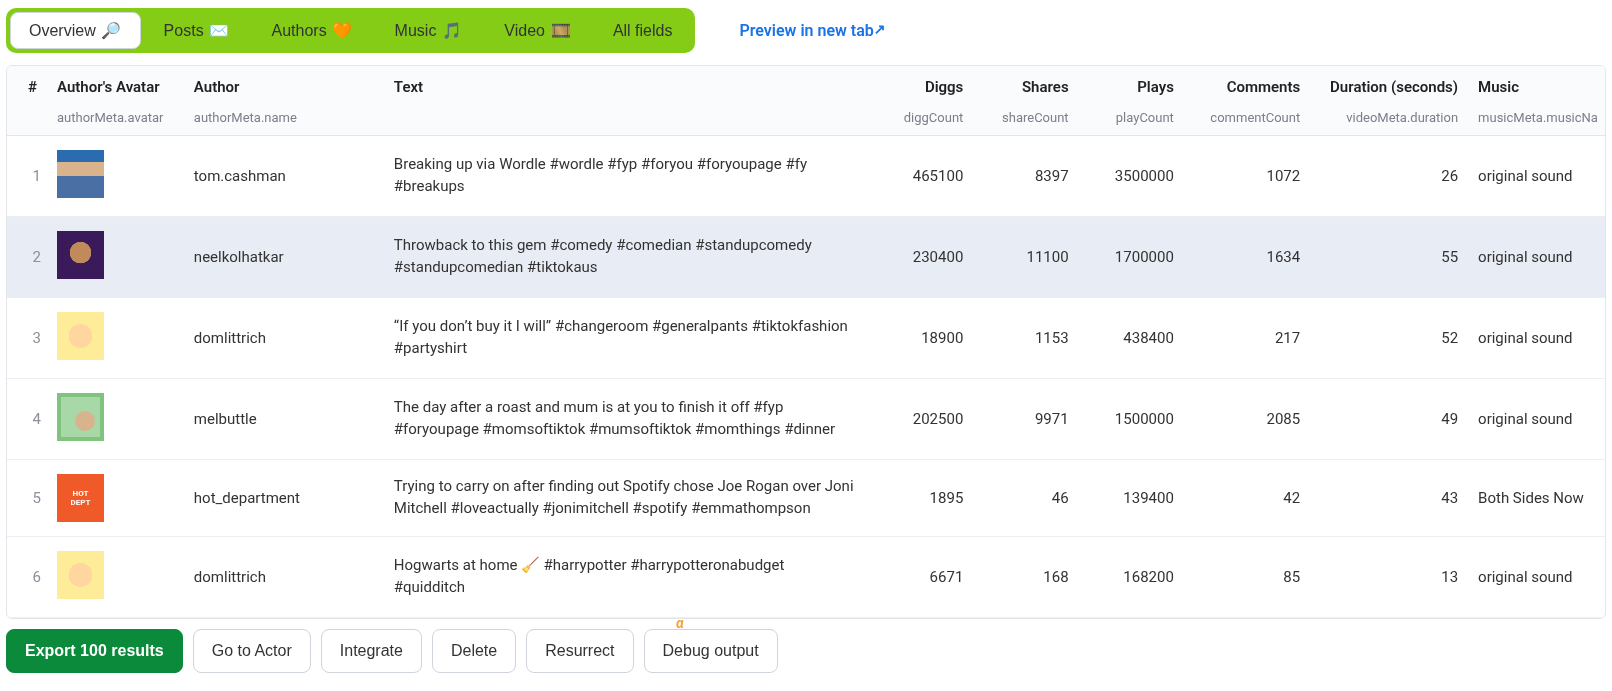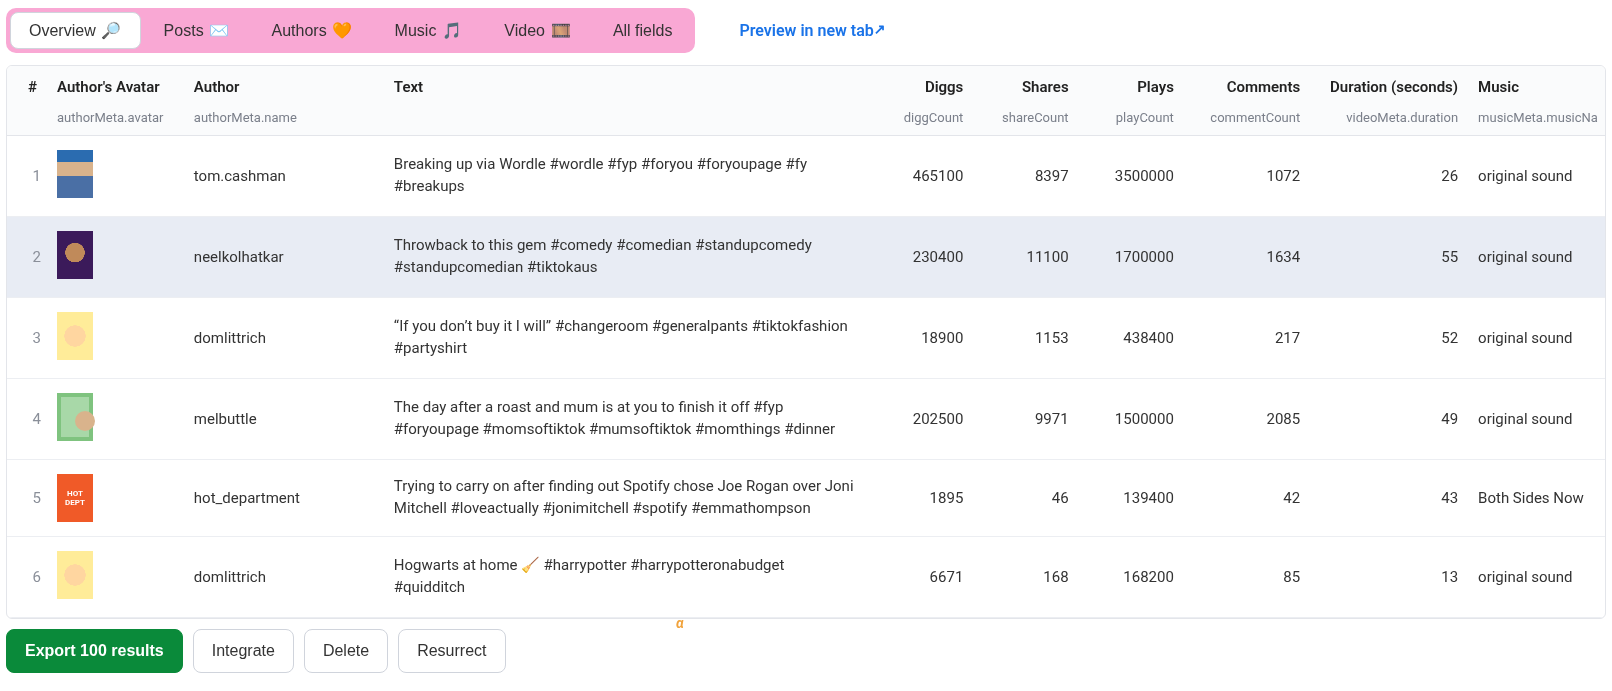--- a/index.html
+++ b/index.html
@@ -13,21 +13,21 @@
   }
   .toolbar {
     display: flex;
     align-items: center;
     gap: 12px;
     margin-bottom: 12px;
   }
   .pill-group {
     display: flex;
     align-items: center;
-    background: #f9a8d4;
+    background: #84cc16;
     border-radius: 10px;
     padding: 4px;
     gap: 4px;
   }
   .pill {
     padding: 8px 18px;
     border-radius: 8px;
     cursor: pointer;
     font-size: 16px;
     color: #333;
@@ -94,21 +94,21 @@
   }
   tbody tr.hover-row {
     background: #e8ecf4;
   }
   .idx {
     color: #8a8f99;
     text-align: right;
     padding-right: 6px;
   }
   .avatar {
-    width: 36px;
+    width: 47px;
     height: 48px;
     display: inline-block;
   }
   .txt {
     line-height: 1.45;
   }
 
   .bottom-bar {
     display: flex;
     gap: 10px;
@@ -301,16 +301,18 @@
           <td class="num">13</td>
           <td>original sound</td>
         </tr>
       </tbody>
 </table>
 </div>
 
 <div class="bottom-bar">
   <span class="alpha-badge">α</span>
   <button class="btn primary">Export 100 results</button>
+  <button class="btn">Go to Actor</button>
   <button class="btn">Integrate</button>
   <button class="btn">Delete</button>
   <button class="btn">Resurrect</button>
+  <button class="btn">Debug output</button>
 </div>
 
 </body></html>

